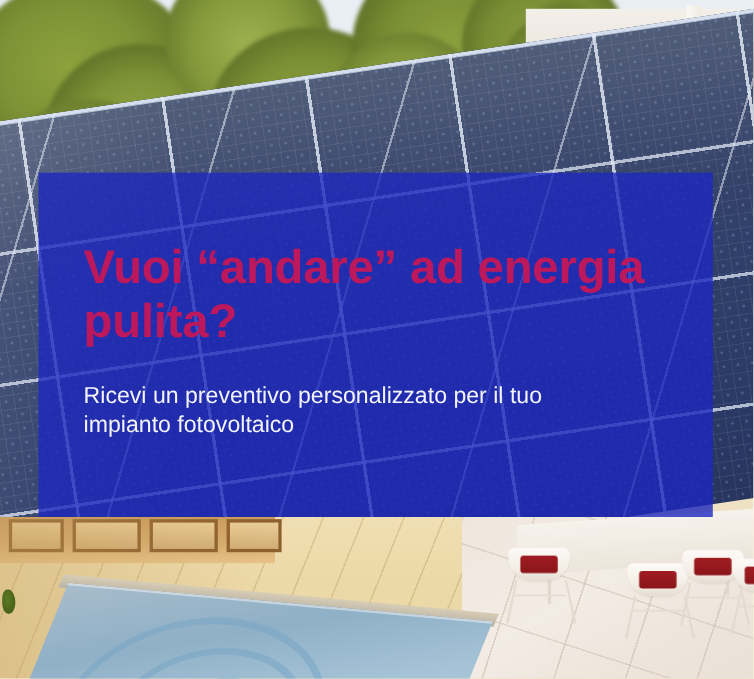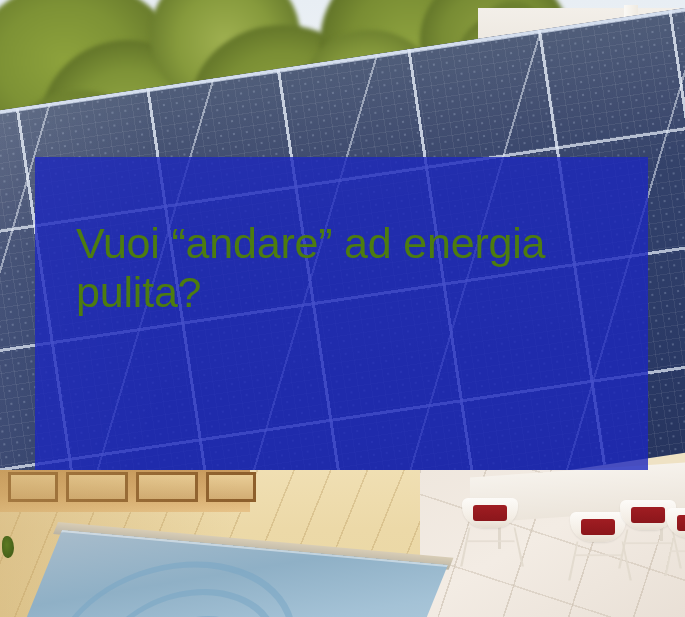--- a/index.html
+++ b/index.html
@@ -312,24 +312,24 @@
     top: 157px;
     width: 613px;
     height: 313px;
     background: rgba(29, 40, 190, 0.80);
     box-sizing: border-box;
     padding: 62px 0 0 41px;
   }
 
   .hero-title {
     margin: 0;
-    color: #4d7c0f;
+    color: #be185d;
     font-family: "Liberation Sans", sans-serif;
     font-size: 43px;
-    font-weight: 400;
+    font-weight: 700;
     line-height: 49px;
     letter-spacing: -0.2px;
     max-width: 530px;
     white-space: pre-line;
   }
 
   .hero-sub {
     margin: 29px 0 0 0;
     color: #f2f3fb;
     font-family: "Liberation Sans", sans-serif;
@@ -422,15 +422,17 @@
       <div class="legs" style="left:3px;  top:26px;"></div>
       <div class="seat" style="left:0;    top:0;"></div>
       <div class="cushion" style="left:11px; top:7px;"></div>
     </div>
 
   </div>
 
   <div class="overlay">
     <h1 class="hero-title">Vuoi “andare” ad energia
 pulita?</h1>
+    <p class="hero-sub">Ricevi un preventivo personalizzato per il tuo
+impianto fotovoltaico</p>
   </div>
 
 </div>
 
 </body></html>

